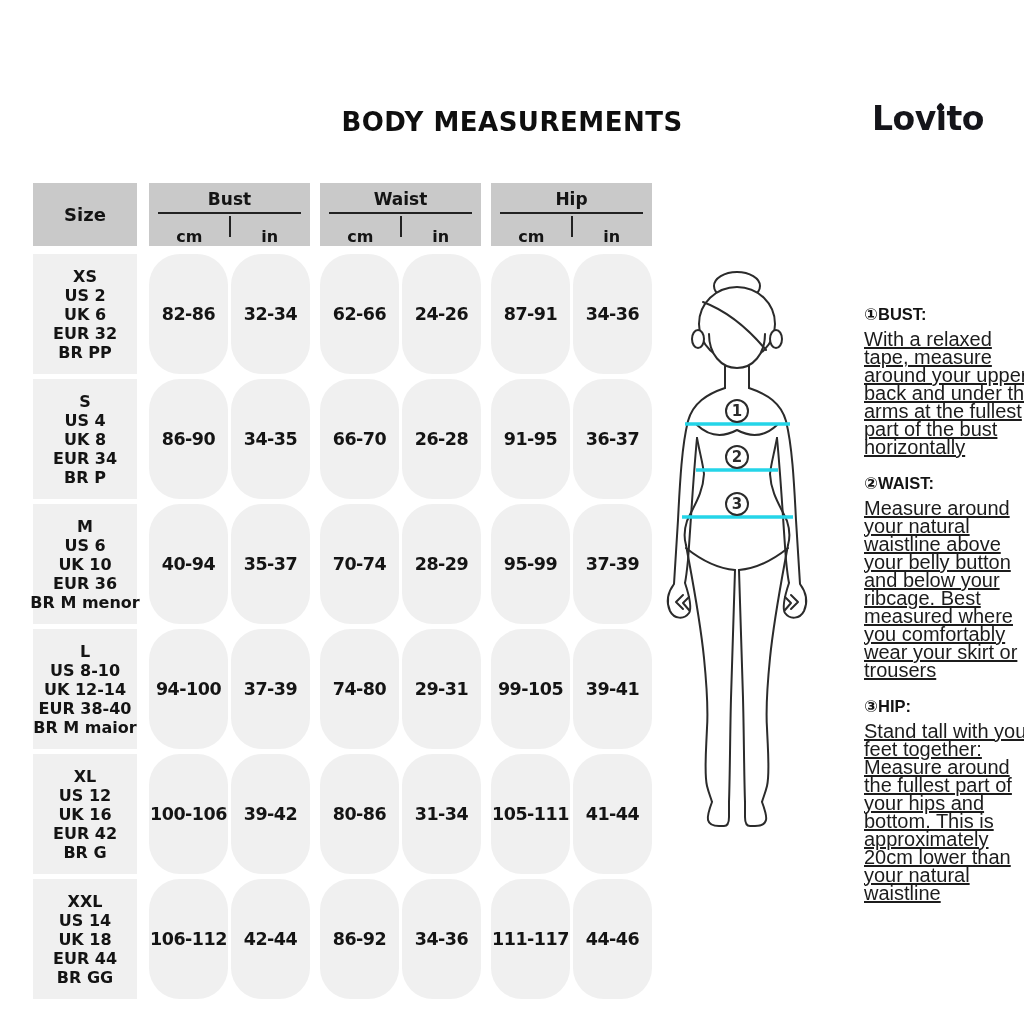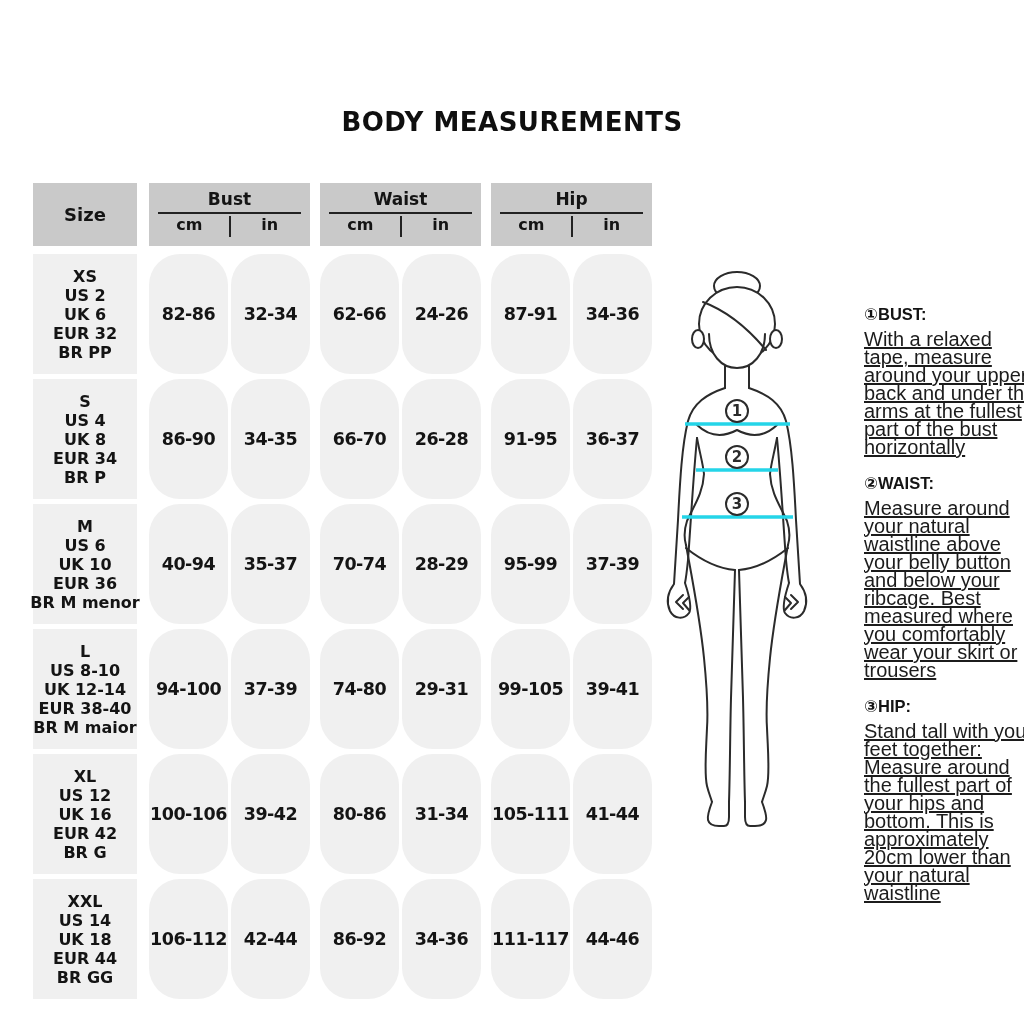--- a/index.html
+++ b/index.html
@@ -17,21 +17,21 @@
 
   
   .table{position:absolute;left:33px;top:183px;}
   .thead{display:flex;height:63px;margin-bottom:8px;}
   .size-h{width:104px;background:#c9c9c9;display:flex;align-items:center;justify-content:center;
           font-weight:bold;font-size:18px;margin-right:12px;}
   .group{width:161px;background:#c9c9c9;margin-right:10px;position:relative;text-align:center;}
   .group:last-child{margin-right:0;}
   .glabel{font-weight:bold;font-size:17px;margin-top:6px;}
   .uline{border-top:2px solid #222;margin:3px 9px 0 9px;height:0;}
-  .units{display:flex;margin-top:1px;align-items:flex-end;}
+  .units{display:flex;margin-top:13px;align-items:flex-end;}
   .units div{flex:1;font-size:16px;font-weight:bold;}
   .vtick{position:absolute;left:50%;top:33px;width:2px;height:21px;margin-left:-1px;background:#222;}
 
   .trow{display:flex;height:120px;margin-bottom:5px;}
   .size-c{width:104px;background:#f0f0f0;margin-right:12px;display:flex;flex-direction:column;
           align-items:center;justify-content:center;font-weight:bold;font-size:16px;line-height:19px;
           text-align:center;white-space:nowrap;}
   .val{width:79px;background:#f0f0f0;display:flex;align-items:center;justify-content:center;
        font-weight:bold;font-size:17.5px;letter-spacing:-.5px;white-space:nowrap;border-radius:31px;}
   .g3{margin-right:3px;} .g10{margin-right:10px;}
@@ -45,20 +45,21 @@
   .sec .h{font-size:16.5px;font-weight:bold;margin:0 0 6px 0;color:#141414;}
   .sec .b{font-size:20px;line-height:18px;margin:0 0 18px 0;text-decoration:underline;}
 </style>
 </head>
 <body>
 
 <div id="canvas">
 
   <div class="title">BODY MEASUREMENTS</div>
 
+  <div class="logo"><span>Lov</span><span class="li"><span>ı</span><span class="dot"></span></span><span>to</span></div>
 
   <div class="table">
 
     <div class="thead">
       <div class="size-h">Size</div>
 
       <div class="group">
         <div class="glabel">Bust</div>
         <div class="uline"></div>
         <div class="units">

